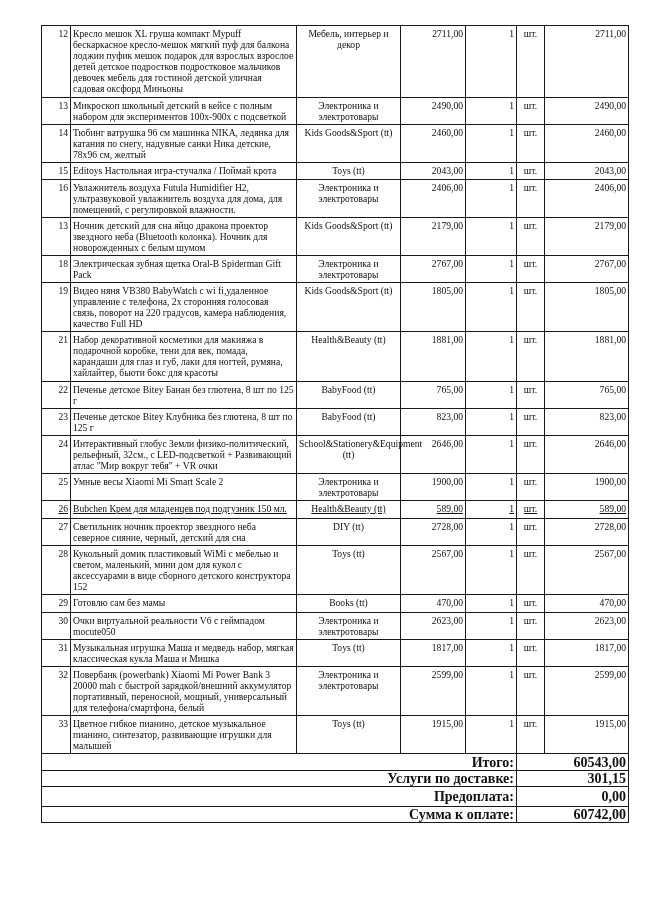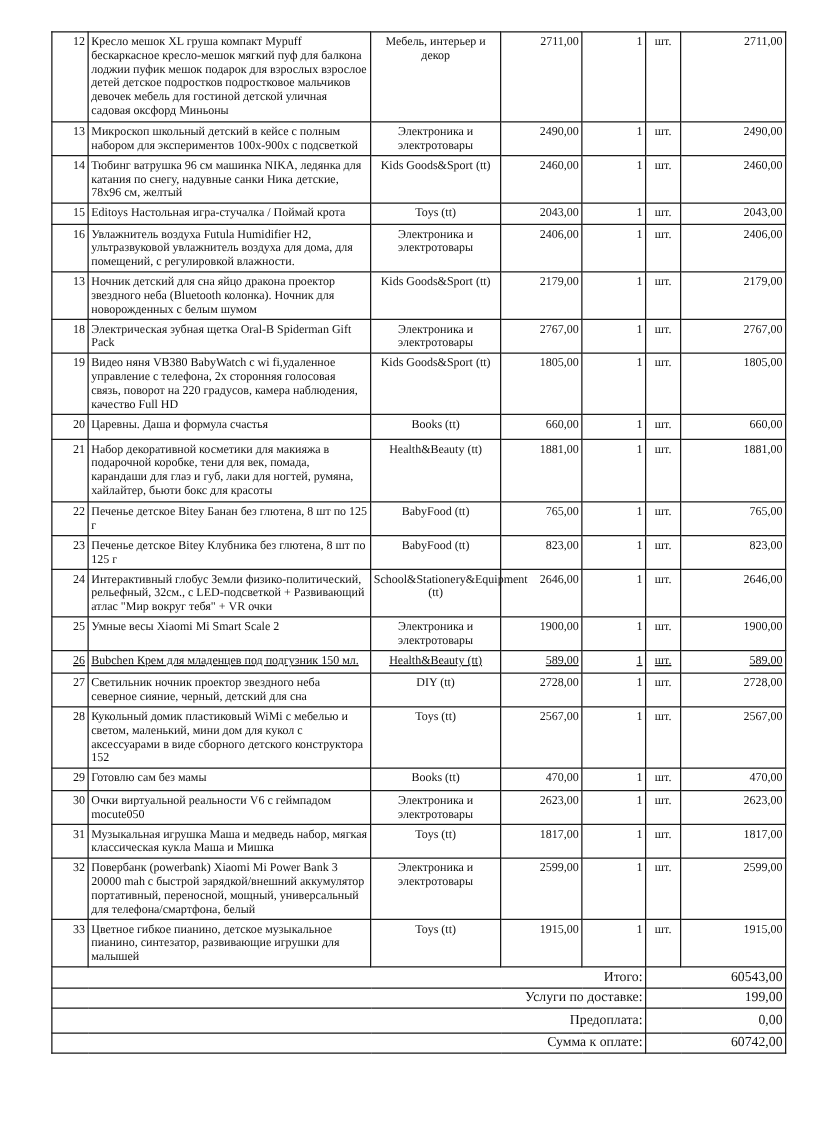--- a/index.html
+++ b/index.html
@@ -13,21 +13,21 @@
   col.c-cat { width: 104px; }
   col.c-price { width: 65px; }
   col.c-qty { width: 51px; }
   col.c-unit { width: 28px; }
   col.c-sum { width: 84px; }
   td.num { text-align: right; padding-right: 2px; }
   td.name { text-align: left; }
   td.cat { text-align: center; }
   td.price, td.qty, td.sum { text-align: right; padding-right: 2px; }
   td.unit { text-align: center; }
-  tr.foot td { font-weight: normal; font-size: 11px; line-height: 13px; padding: 1px 2px; vertical-align: middle; }
+  tr.foot td { font-weight: bold; font-size: 14px; line-height: 13px; padding: 1px 2px; vertical-align: middle; }
   tr.foot td.flabel { text-align: right; border-left: 1.5px solid #1a1a1a; }
   tr.foot td.fval { text-align: right; }
 </style>
 </head>
 <body>
 
 <table class="inv">
   <colgroup>
     <col class="c-num">
       <col class="c-name">
@@ -103,29 +103,20 @@
       </tr>
       <tr style="height: 48px;">
         <td class="num">19</td>
         <td class="name">Видео няня VB380 BabyWatch c wi fi,удаленное управление с телефона, 2х сторонняя голосовая связь, поворот на 220 градусов, камера наблюдения, качество Full HD</td>
         <td class="cat">Kids Goods&amp;Sport (tt)</td>
         <td class="price">1805,00</td>
         <td class="qty">1</td>
         <td class="unit">шт.</td>
         <td class="sum">1805,00</td>
       </tr>
-      <tr style="height: 20px;">
-        <td class="num">20</td>
-        <td class="name">Царевны. Даша и формула счастья</td>
-        <td class="cat">Books (tt)</td>
-        <td class="price">660,00</td>
-        <td class="qty">1</td>
-        <td class="unit">шт.</td>
-        <td class="sum">660,00</td>
-      </tr>
       <tr style="height: 50px;">
         <td class="num">21</td>
         <td class="name">Набор декоративной косметики для макияжа в подарочной коробке, тени для век, помада, карандаши для глаз и губ, лаки для ногтей, румяна, хайлайтер, бьюти бокс для красоты</td>
         <td class="cat">Health&amp;Beauty (tt)</td>
         <td class="price">1881,00</td>
         <td class="qty">1</td>
         <td class="unit">шт.</td>
         <td class="sum">1881,00</td>
       </tr>
       <tr style="height: 27px;">
@@ -235,21 +226,21 @@
         <td class="qty">1</td>
         <td class="unit">шт.</td>
         <td class="sum">1915,00</td>
       </tr>
       <tr class="foot" style="height: 17px;">
         <td colspan="5" class="flabel">Итого:</td>
         <td colspan="2" class="fval">60543,00</td>
       </tr>
       <tr class="foot" style="height: 16px;">
         <td colspan="5" class="flabel">Услуги по доставке:</td>
-        <td colspan="2" class="fval">199,00</td>
+        <td colspan="2" class="fval">301,15</td>
       </tr>
       <tr class="foot" style="height: 20px;">
         <td colspan="5" class="flabel">Предоплата:</td>
         <td colspan="2" class="fval">0,00</td>
       </tr>
       <tr class="foot" style="height: 14px;">
         <td colspan="5" class="flabel">Сумма к оплате:</td>
         <td colspan="2" class="fval">60742,00</td>
       </tr>
     </tbody>

